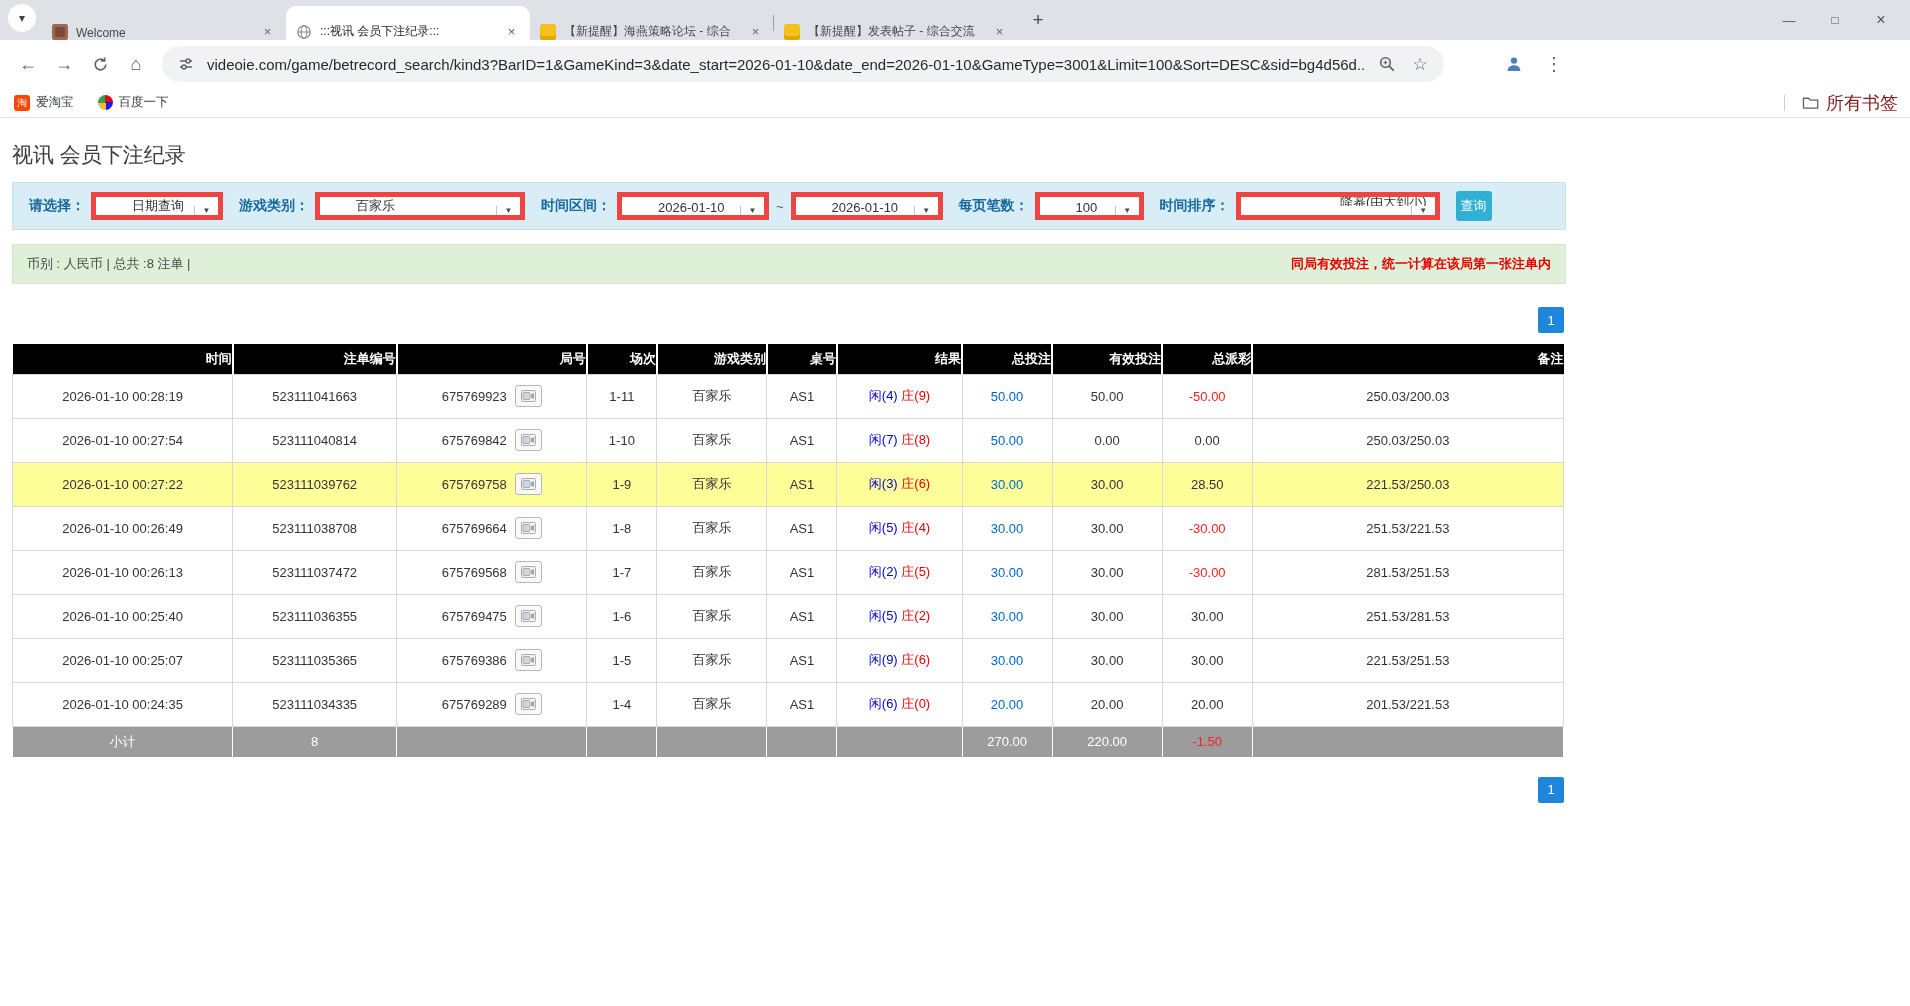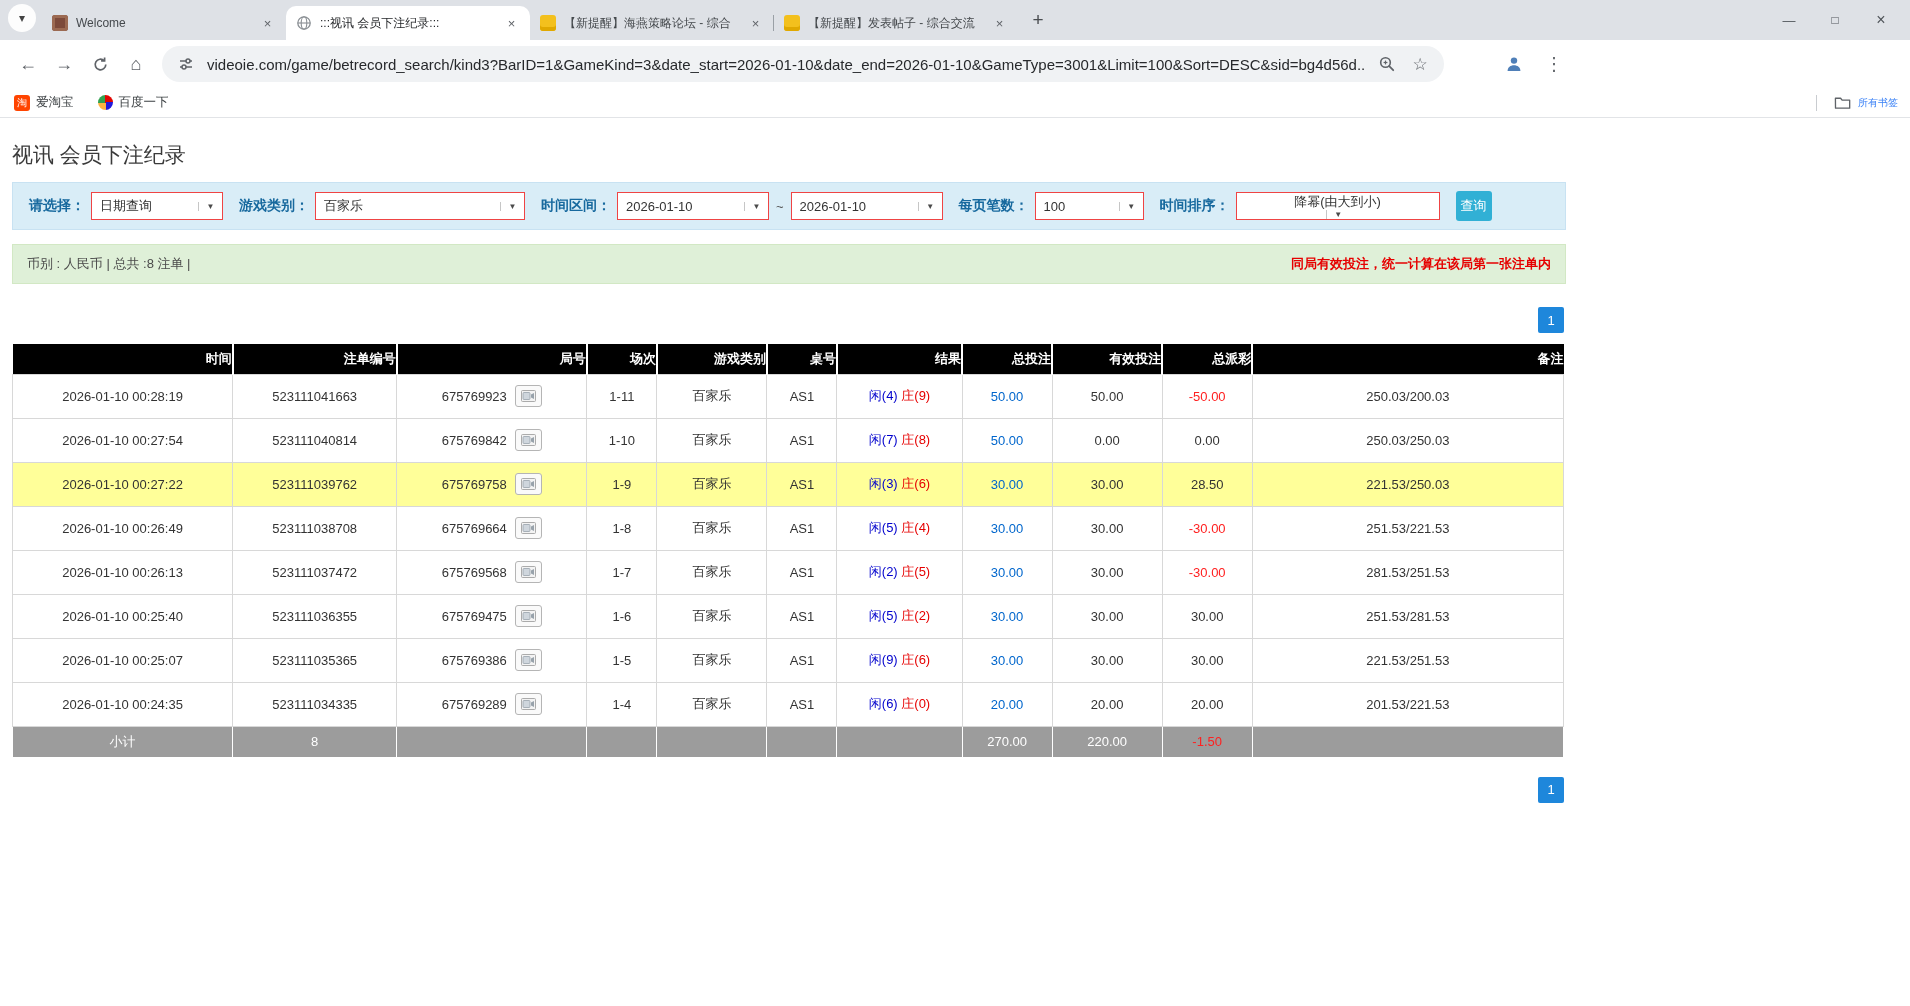--- a/index.html
+++ b/index.html
@@ -2,21 +2,21 @@
 <html style="--accent-blue: #1e87db; --query-button: #31b0d5; --filter-bg: #d9edf7; --filter-label: #17699e; --summary-bg: #dff0d8; --notice-red: #e60000; --header-bg: #000000; --footer-bg: #9c9c9c; --highlight-row: #ffff99; --player-blue: #0000cc; --banker-red: #e60000; --bet-blue: #0066cc; --negative-red: #ff2020;"><head>
 <meta charset="utf-8">
 <style>
   * { margin:0; padding:0; box-sizing:border-box; }
   html,body { width:1910px; height:1006px; overflow:hidden; }
   body { font-family:"Liberation Sans","DejaVu Sans",sans-serif; background:#fff; color:#333; }
 
   
   .tabbar { height:40px; background:#dee1e6; display:flex; align-items:flex-end; padding-left:8px; position:relative; }
   .tab-search { width:28px; height:28px; border-radius:50%; background:#fdfdfd; margin:0 6px 5px 0; display:flex; align-items:center; justify-content:center; color:#444; font-size:12px; cursor:pointer; align-self:center; }
-  .tab { width:244px; height:34px; display:flex; align-items:center; gap:8px; padding:0 10px; font-size:12px; color:#45494d; border-radius:10px 10px 0 0; position:relative; cursor:pointer; flex:none; }
+  .tab { width:244px; height:34px; display:flex; align-items:flex-end; gap:8px; padding:0 10px; font-size:12px; color:#45494d; border-radius:10px 10px 0 0; position:relative; cursor:pointer; flex:none; }
   .tab.active { background:#fff; color:#1f2124; }
   .tab.with-sep::before { content:""; position:absolute; left:-1px; top:9px; height:16px; width:1px; background:#9aa0a6; }
   .favicon { width:16px; height:16px; flex:none; border-radius:3px; display:flex; align-items:center; justify-content:center; }
   .fav-brown { background:#7d4a3a; box-shadow:inset 0 0 0 3px #9c6a52; }
   .fav-yellow { background:#f3c01d; box-shadow:inset 0 -4px 0 #e0a800; }
   .tab-title { flex:1; white-space:nowrap; overflow:hidden; text-overflow:clip; }
   .tab-close { width:17px; height:17px; border-radius:50%; display:flex; align-items:center; justify-content:center; font-size:13px; color:#5f6368; flex:none; }
   .newtab { width:28px; height:28px; display:flex; align-items:center; justify-content:center; font-size:19px; color:#494c50; margin:0 0 6px 6px; cursor:pointer; }
   .win-controls { position:absolute; top:0; right:6px; height:40px; display:flex; }
   .wc { width:46px; height:40px; display:flex; align-items:center; justify-content:center; color:#50555a; font-size:13px; cursor:pointer; }
@@ -27,31 +27,31 @@
   .nav-icon { width:36px; height:36px; border-radius:50%; display:flex; align-items:center; justify-content:center; font-size:18px; color:#5f6368; cursor:pointer; flex:none; }
   .omnibox { width:1282px; height:36px; background:#f0f2f4; border-radius:18px; display:flex; align-items:center; gap:9px; padding:0 12px; margin-left:8px; flex:none; }
   .omni-url { flex:1; font-size:15px; color:#27292c; white-space:nowrap; overflow:hidden; }
   .omni-btn { width:24px; height:24px; display:flex; align-items:center; justify-content:center; cursor:pointer; flex:none; color:#5f6368; font-size:17px; }
   .nav-right { display:flex; align-items:center; margin-left:52px; gap:4px; }
 
   .bookmarksbar { height:30px; background:#fff; border-bottom:1px solid #e2e4e7; display:flex; align-items:center; padding:0 14px; position:relative; }
   .bm-item { display:flex; align-items:center; gap:6px; font-size:12.5px; color:#3c4043; margin-right:24px; cursor:pointer; }
   .bm-ico-tao { width:16px; height:16px; border-radius:3px; background:#ff4400; color:#fff; font-size:10px; display:flex; align-items:center; justify-content:center; }
   .bm-ico-baidu { width:15px; height:15px; border-radius:50%; background:conic-gradient(#e10602 0 25%, #2319dc 25% 50%, #ffb442 50% 75%, #32a350 75%); }
-  .bm-right { position:absolute; right:12px; display:flex; align-items:center; gap:7px; font-size:10px; color:#3b82f6; cursor:pointer; }
+  .bm-right { position:absolute; right:12px; display:flex; align-items:center; gap:7px; font-size:18px; color:#7f1d1d; cursor:pointer; }
   .vline { width:1px; height:16px; background:#c9ccd0; margin-right:10px; }
 
   
   .page { width:1578px; padding:0 12px; }
   .page-title { font-size:21px; font-weight:400; color:#3a3a3a; margin:23px 0 13px 0; }
 
   .filter-bar { height:48px; background:var(--filter-bg,#d9edf7); border:1px solid #c8e2f2; display:flex; align-items:center; padding:0 16px; }
   .flabel { font-size:14px; font-weight:bold; color:var(--filter-label,#17699e); margin:0 6px 0 16px; white-space:nowrap; }
   .flabel.first { margin-left:0; }
-  .combo { display:flex; align-items:center; height:28px; background:#fff; border:1px solid #ef4444; cursor:pointer; flex:none; }
+  .combo { display:flex; align-items:flex-end; height:28px; background:#fff; border:5px solid #ef4444; cursor:pointer; flex:none;padding-left:28px; }
   .combo-value { flex:1; display:flex; align-items:center; padding:0 8px; font-size:13px; color:#333; white-space:nowrap; overflow:hidden; }
   .combo-btn { width:24px; border-left:1px solid #c6c6c6; display:flex; align-items:center; justify-content:center; font-size:8px; color:#4a4a4a; background:#fff; }
   .w-select { width:132px; } .w-game { width:210px; } .w-date { width:152px; } .w-size { width:109px; } .w-sort { width:204px;flex-direction:column; }
   .tilde { font-size:13px; color:#555; margin:0 7px; }
   .query-btn { margin-left:16px; background:var(--query-button,#31b0d5); color:#fff; border:none; border-radius:3px; font-size:13px; padding:6px 5px; cursor:pointer; font-family:inherit; }
 
   .summary-bar { height:40px; background:var(--summary-bg,#dff0d8); border:1px solid #d2e8c4; margin-top:14px; display:flex; align-items:center; justify-content:space-between; padding:0 14px; font-size:13px; color:#4a4a4a; }
   .summary-right { color:var(--notice-red,#e60000);font-weight:bold; }
 
   .pagi { display:flex; justify-content:flex-end; }

